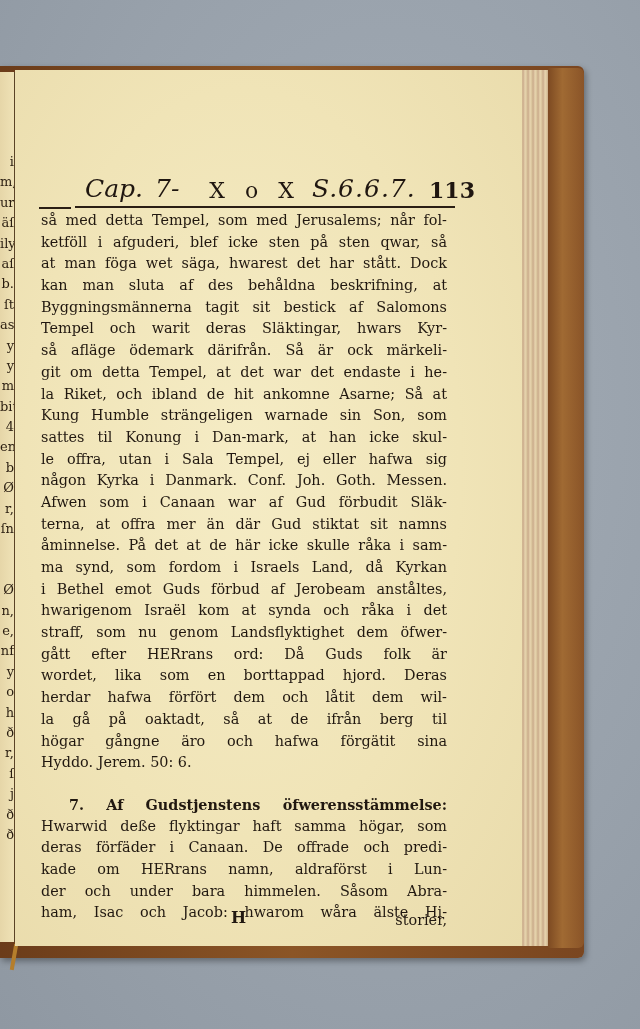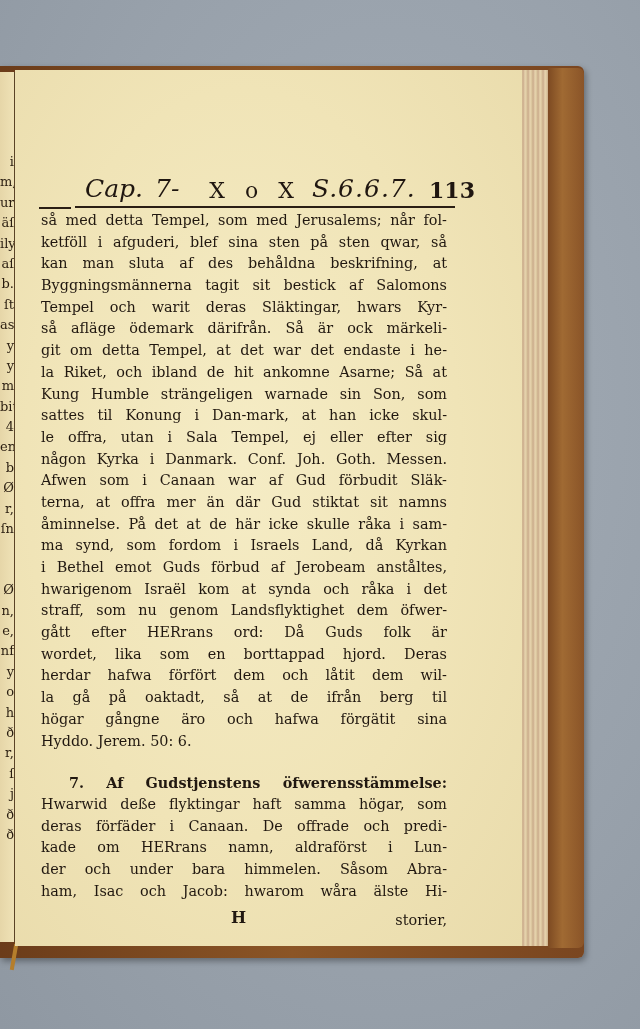--- a/index.html
+++ b/index.html
@@ -141,30 +141,31 @@
     <span class="orn">o</span>
     <span class="orn">X</span>
     <span class="hw hw-sec">S.6.6.7.</span>
     <span class="pageno">113</span>
   </div>
   <div class="rule-left"></div>
   <div class="rule"></div>
 
   <div class="body-text">
     <div class="line">så med detta Tempel, som med Jerusalems; når fol-</div>
-    <div class="line">ketföll i afguderi, blef sina sten på sten qwar, så</div>
+    <div class="line">ketföll i afguderi, blef icke sten på sten qwar, så</div>
+    <div class="line">at man föga wet säga, hwarest det har stått. Dock</div>
     <div class="line">kan man sluta af des behåldna beskrifning, at</div>
     <div class="line">Byggningsmännerna tagit sit bestick af Salomons</div>
     <div class="line">Tempel och warit deras Släktingar, hwars Kyr-</div>
     <div class="line">så afläge ödemark därifrån. Så är ock märkeli-</div>
     <div class="line">git om detta Tempel, at det war det endaste i he-</div>
     <div class="line">la Riket, och ibland de hit ankomne Asarne; Så at</div>
     <div class="line">Kung Humble strängeligen warnade sin Son, som</div>
     <div class="line">sattes til Konung i Dan-mark, at han icke skul-</div>
-    <div class="line">le offra, utan i Sala Tempel, ej eller efter sig</div>
+    <div class="line">le offra, utan i Sala Tempel, ej eller hafwa sig</div>
     <div class="line">någon Kyrka i Danmark. Conf. Joh. Goth. Messen.</div>
     <div class="line">Afwen som i Canaan war af Gud förbudit Släk-</div>
     <div class="line">terna, at offra mer än där Gud stiktat sit namns</div>
     <div class="line">åminnelse. På det at de här icke skulle råka i sam-</div>
     <div class="line">ma synd, som fordom i Israels Land, då Kyrkan</div>
     <div class="line">i Bethel emot Guds förbud af Jerobeam anståltes,</div>
     <div class="line">hwarigenom Israël kom at synda och råka i det</div>
     <div class="line">straff, som nu genom Landsflyktighet dem öfwer-</div>
     <div class="line">gått efter HERrans ord: Då Guds folk är</div>
     <div class="line">wordet, lika som en borttappad hjord. Deras</div>

